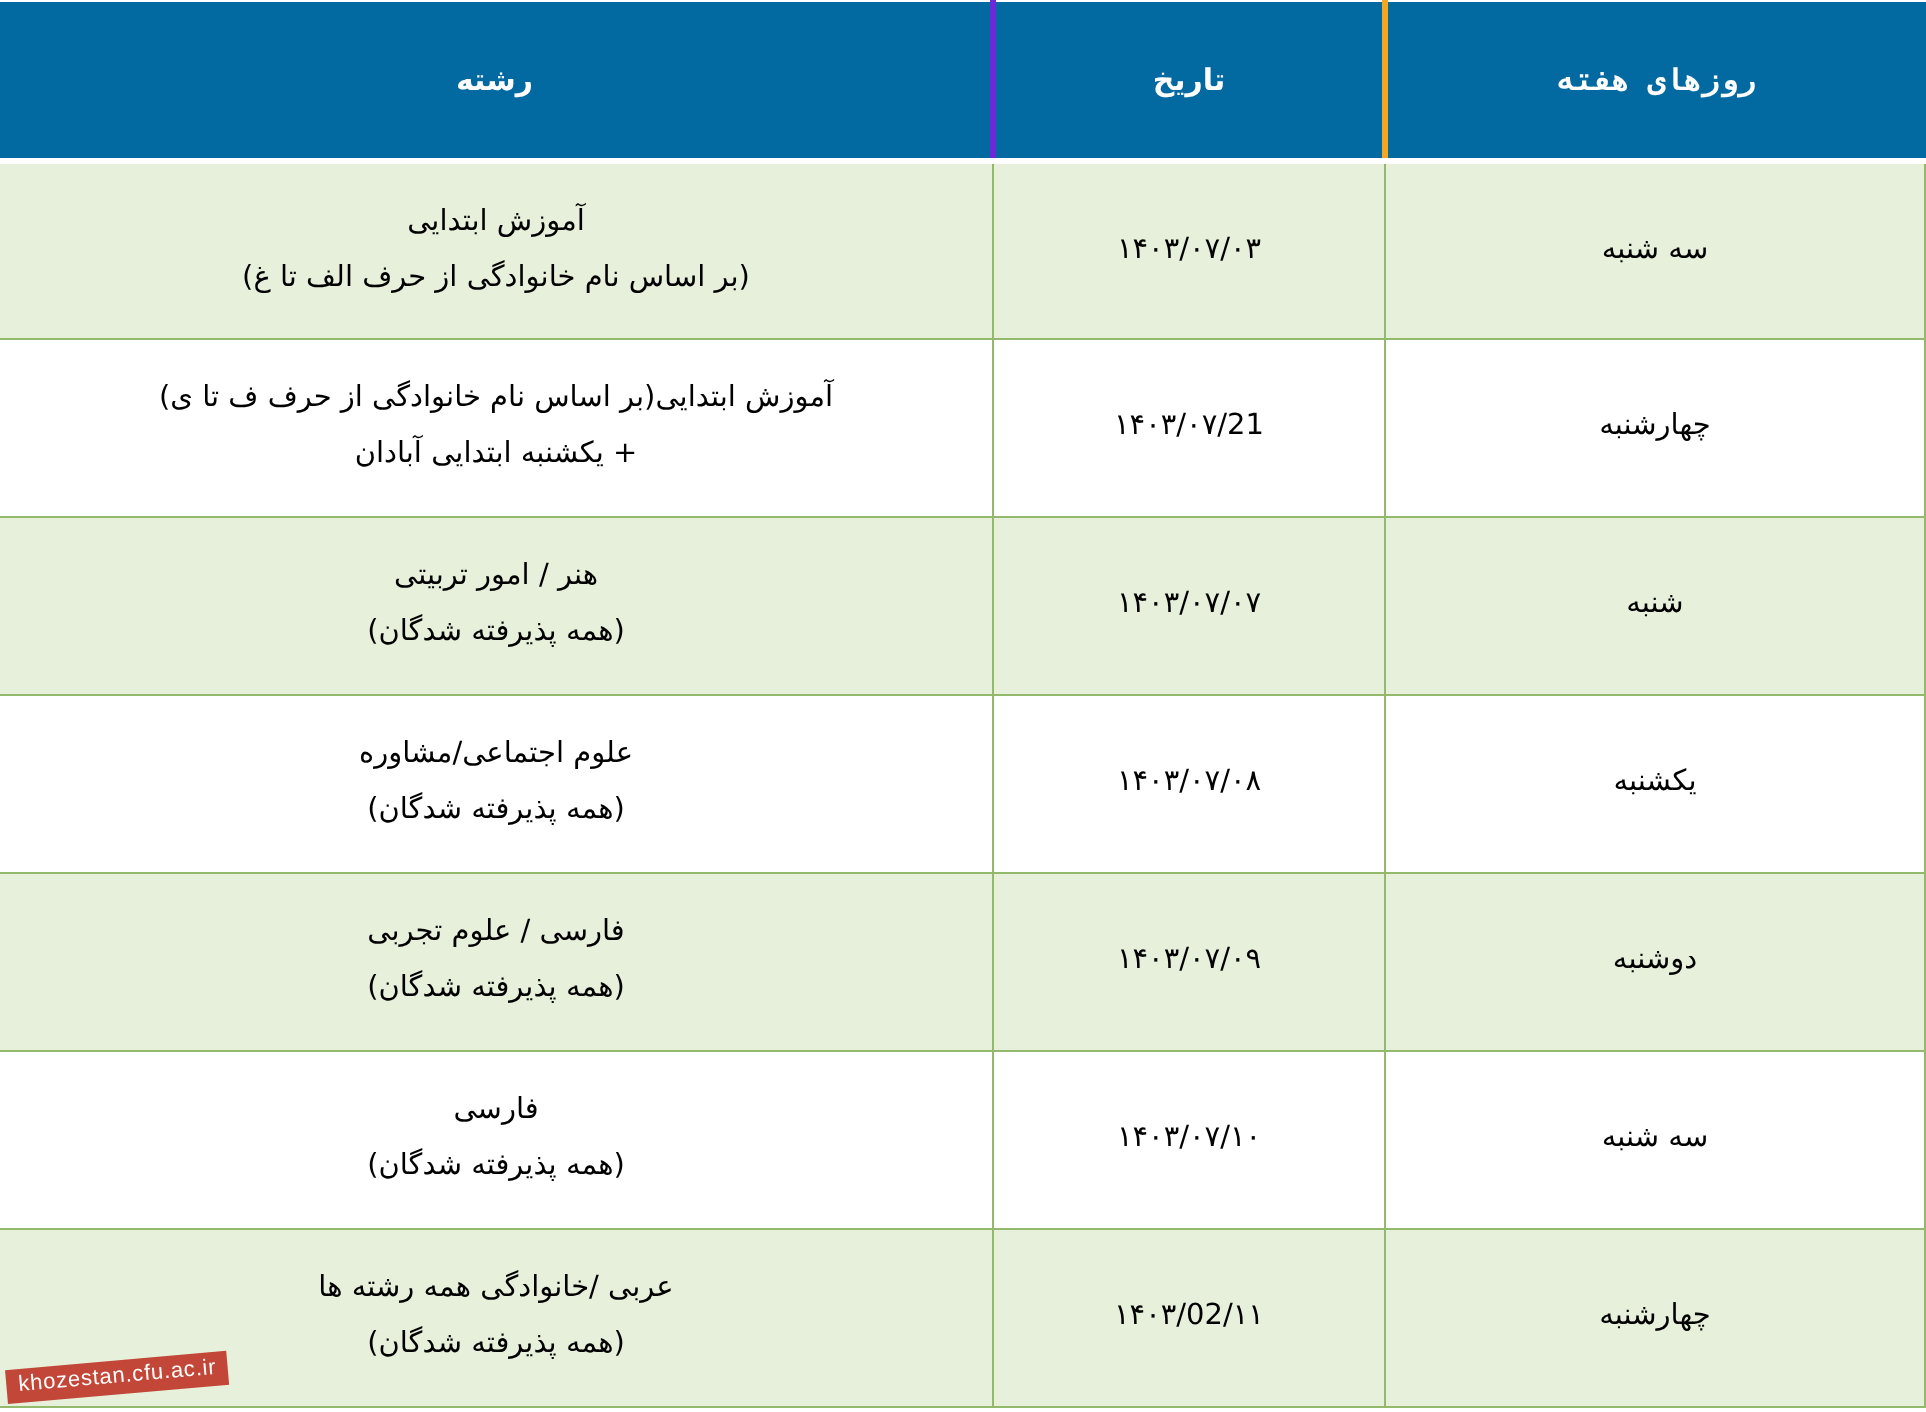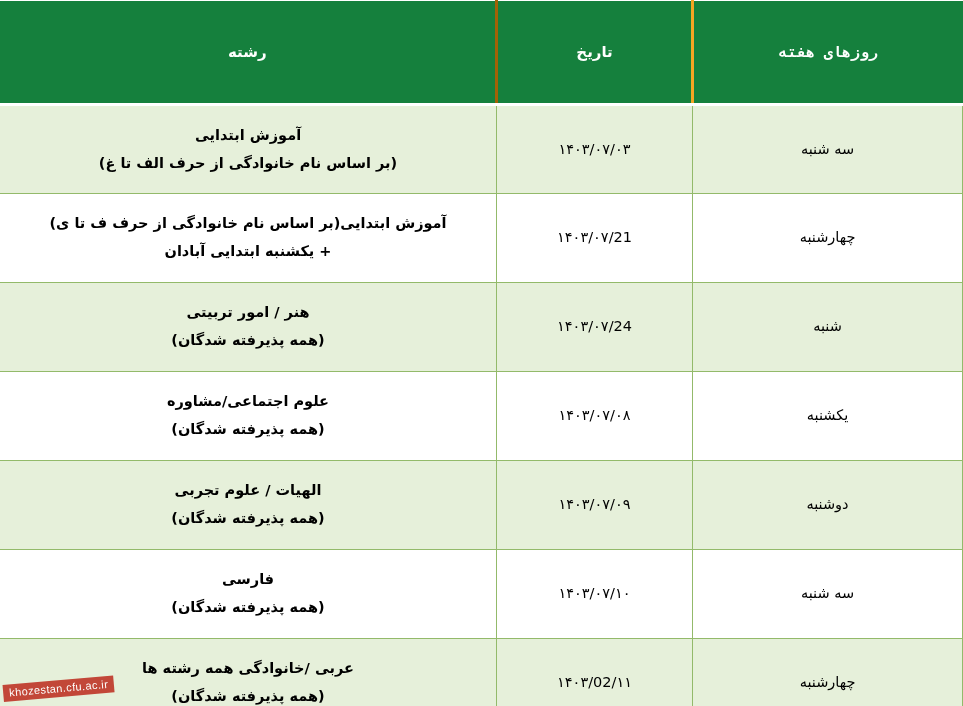--- a/index.html
+++ b/index.html
@@ -24,38 +24,38 @@
     width: 963px;
     border-collapse: collapse;
     table-layout: fixed;
     direction: rtl;
   }
   table.schedule col.c-week  { width: 270px; }
   table.schedule col.c-date  { width: 196px; }
   table.schedule col.c-major { width: 497px; }
 
   table.schedule thead th {
-    background: #15803d;
+    background: #0369a1;
     color: #ffffff;
     font-size: 15px;
     font-weight: bold;
     height: 78px;
     vertical-align: middle;
     text-align: center;
     border: 1px solid #ffffff;
     border-bottom: 3px solid #ffffff;
-    padding: 12px 6px;
+    padding: 0 6px;
   }
   table.schedule thead th.th-week {
     border-left: 3px solid #f5a623;
     border-right: none;
     font-family: Liberation Mono, monospace;
   }
   table.schedule thead th.th-date {
-    border-left: 3px solid #a16207;
+    border-left: 3px solid #6d28d9;
     margin-top: 34px;
   }
   table.schedule thead th.th-major {
     border-right: 3px solid #f5a623;
     border-left: none;
   }
 
   table.schedule tbody td {
     border: 1px solid #93ba6a;
     vertical-align: middle;
@@ -69,22 +69,22 @@
   }
   table.schedule tbody tr.shade td {
     background: #e6f0da;
   }
   table.schedule tbody tr.plain td {
     background: #ffffff;
   }
   td.cell-week  { font-size: 13.5px; margin-left: 12px; }
   td.cell-date  { font-size: 14px; letter-spacing: 0.5px; }
   td.cell-major { font-size: 15px; }
-  .major-line1 { display: block; font-weight: bold; }
-  .major-line2 { display: block; font-weight: bold; }
+  .major-line1 { display: block; }
+  .major-line2 { display: block; }
 
   .watermark {
     position: absolute;
     left: 4px;
     bottom: 4px;
     background: #c0392b;
     color: #ffffff;
     font-size: 11px;
     font-family: "Liberation Sans", sans-serif;
     letter-spacing: 0.4px;
@@ -129,41 +129,41 @@
         <td class="cell-week">چهارشنبه</td>
         <td class="cell-date">۱۴۰۳/۰۷/21</td>
         <td class="cell-major">
           <span class="major-line1">آموزش ابتدایی(بر اساس نام خانوادگی از حرف ف تا ی)</span>
           <span class="major-line2">+ یکشنبه ابتدایی آبادان</span>
         </td>
       </tr>
 
       <tr class="shade">
         <td class="cell-week">شنبه</td>
-        <td class="cell-date">۱۴۰۳/۰۷/24</td>
+        <td class="cell-date">۱۴۰۳/۰۷/۰۷</td>
         <td class="cell-major">
           <span class="major-line1">هنر / امور تربیتی</span>
           <span class="major-line2">(همه پذیرفته شدگان)</span>
         </td>
       </tr>
 
       <tr class="plain">
         <td class="cell-week">یکشنبه</td>
         <td class="cell-date">۱۴۰۳/۰۷/۰۸</td>
         <td class="cell-major">
           <span class="major-line1">علوم اجتماعی/مشاوره</span>
           <span class="major-line2">(همه پذیرفته شدگان)</span>
         </td>
       </tr>
 
       <tr class="shade">
         <td class="cell-week">دوشنبه</td>
         <td class="cell-date">۱۴۰۳/۰۷/۰۹</td>
         <td class="cell-major">
-          <span class="major-line1">الهیات / علوم تجربی</span>
+          <span class="major-line1">فارسی / علوم تجربی</span>
           <span class="major-line2">(همه پذیرفته شدگان)</span>
         </td>
       </tr>
 
       <tr class="plain">
         <td class="cell-week">سه شنبه</td>
         <td class="cell-date">۱۴۰۳/۰۷/۱۰</td>
         <td class="cell-major">
           <span class="major-line1">فارسی</span>
           <span class="major-line2">(همه پذیرفته شدگان)</span>

